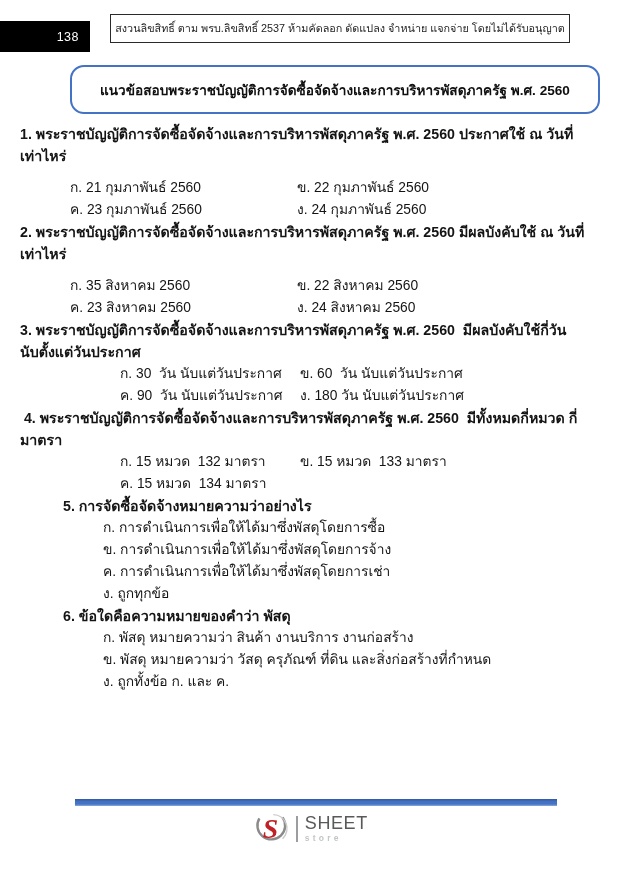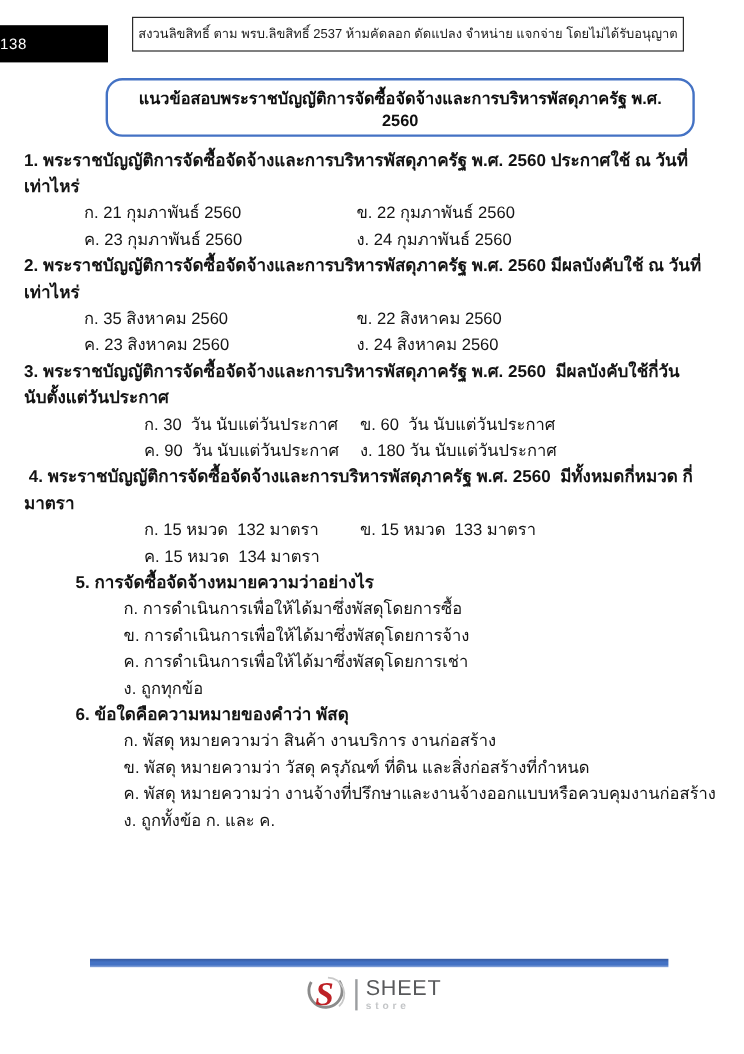--- a/index.html
+++ b/index.html
@@ -11,38 +11,38 @@
     color: #141414;
     overflow: hidden;
   }
   
   .pagenum-box {
     position: absolute; left: 0; top: 21px;
     width: 90px; height: 31px;
     background: #000000;
     color: #ffffff;
     font-size: 12.5px;
-    display: flex; align-items: center; justify-content: flex-start;
+    display: flex; align-items: center; justify-content: flex-end;
     padding-right: 11px;
     letter-spacing: 0.5px;
   }
   
   .copyright-box {
     position: absolute; left: 110px; top: 14px;
     width: 460px; height: 29px;
     border: 1.2px solid #2a2a2a;
     display: flex; align-items: center; justify-content: center;
     font-size: 10.8px;
     color: #1c1c1c;
     white-space: nowrap;
   }
   
   .title-box {
-    position: absolute; left: 88px; top: 65px;
-    width: 491px; height: 49px;
+    position: absolute; left: 70px; top: 65px;
+    width: 530px; height: 49px;
     border: 2.6px solid #4472C4;
     border-radius: 14px;
     display: flex; align-items: center; justify-content: center;
     padding: 0 24px;
     background: #ffffff;
   }
   .title-box .title-text {
     font-weight: 700;
     font-size: 13.6px;
     text-align: center;
@@ -51,21 +51,21 @@
   
   .content {
     position: absolute; left: 20px; top: 123px; right: 16px;
     font-size: 14.2px;
     line-height: 22px;
   }
   .qline { font-weight: 700; white-space: pre-wrap; }
   .qline.indent { padding-left: 43px; }
   .opts { font-weight: 400; font-size: 13.8px; }
   .opts-grid { display: grid; }
-  .opts-grid.tab-a { padding-left: 50px; grid-template-columns: 227px 1fr; }
+  .opts-grid.tab-a { padding-left: 50px; grid-template-columns: 227px 1fr; margin-top: 10px; }
   .opts-grid.tab-b { padding-left: 100px; grid-template-columns: 180px 1fr; }
   .opts-list .opt { padding-left: 83px; }
   .opt { white-space: pre-wrap; }
   
   .footer-rule {
     position: absolute; left: 75px; top: 799px;
     width: 482px; height: 7px;
     background: linear-gradient(to bottom, #35589f 0%, #4472C4 40%, #4472C4 72%, #8faadc 100%);
   }
   .logo {
@@ -152,21 +152,20 @@
       <div class="opt">ค. การดำเนินการเพื่อให้ได้มาซึ่งพัสดุโดยการเช่า</div>
       <div class="opt">ง. ถูกทุกข้อ</div>
     </div>
   </section>
 
   <section class="question">
     <div class="qline indent">6. ข้อใดคือความหมายของคำว่า พัสดุ</div>
     <div class="opts opts-list">
       <div class="opt">ก. พัสดุ หมายความว่า สินค้า งานบริการ งานก่อสร้าง</div>
       <div class="opt">ข. พัสดุ หมายความว่า วัสดุ ครุภัณฑ์ ที่ดิน และสิ่งก่อสร้างที่กำหนด</div>
-      <div class="opt">ค. พัสดุ หมายความว่า งานจ้างที่ปรึกษาและงานจ้างออกแบบหรือควบคุมงานก่อสร้าง</div>
       <div class="opt">ง. ถูกทั้งข้อ ก. และ ค.</div>
     </div>
   </section>
 
 </div>
 
 <div class="footer-rule"></div>
 
 <div class="logo">
   <svg class="logo-s" viewBox="0 0 40 40" aria-hidden="true">

